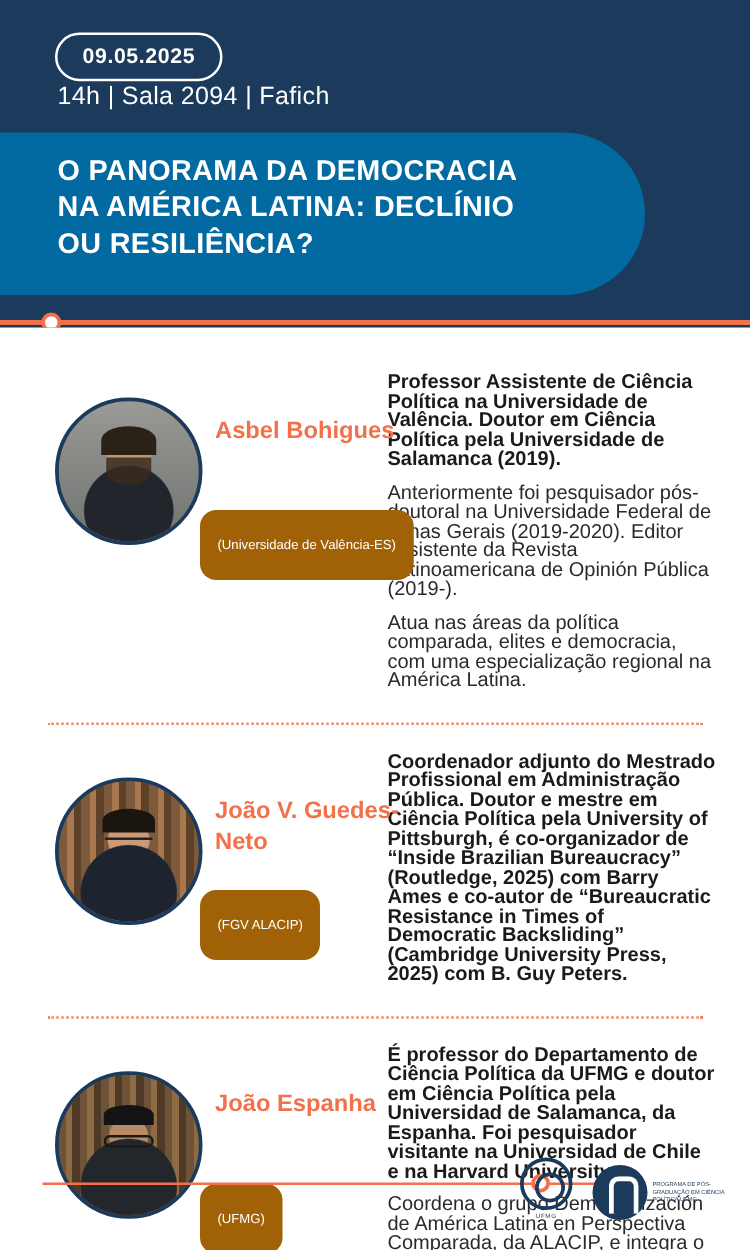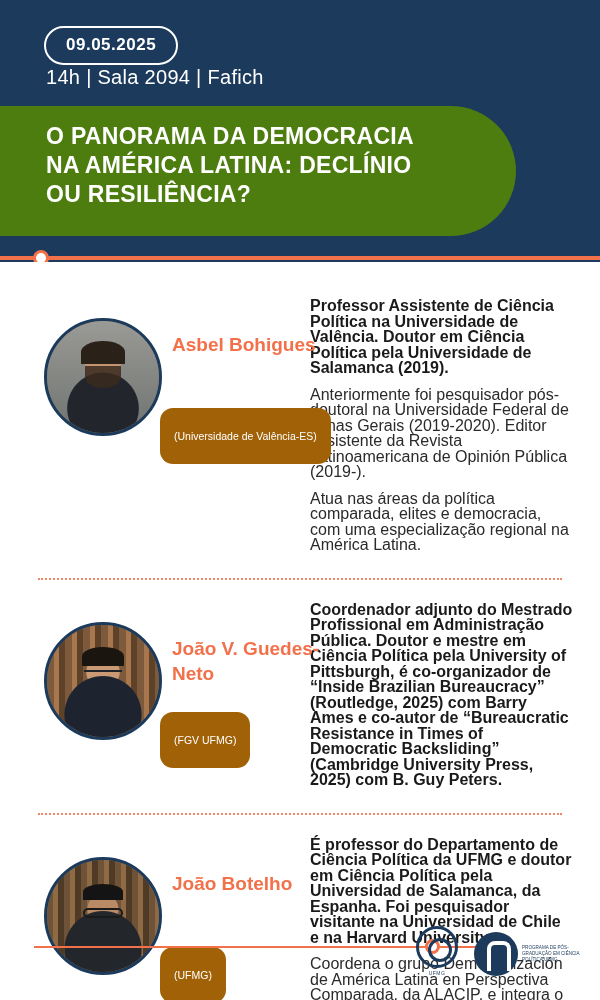--- a/index.html
+++ b/index.html
@@ -40,21 +40,21 @@
     color: #ffffff;
     font-size: 20px;
     font-weight: 400;
     letter-spacing: 0.3px;
   }
   .title-band {
     position: absolute;
     left: 0; top: 106px;
     width: 516px;
     height: 130px;
-    background: #4d7c0f;
+    background: #0369a1;
     border-top-right-radius: 65px;
     border-bottom-right-radius: 65px;
     text-decoration: underline;
   }
   .title-band h1 {
     position: absolute;
     left: 46px; top: 16px;
     width: 400px;
     color: #ffffff;
     font-size: 23px;
@@ -267,37 +267,37 @@
     <div class="divider"></div>
 
     <div class="speaker">
       <div class="photo-col">
         <div class="photo ph2">
           <div class="bg"></div>
             <div class="hair"></div>
             <div class="glasses"></div>
         </div>
         <div class="name">João V. Guedes-Neto</div>
-        <div class="affil">(FGV UFMG)</div>
+        <div class="affil">(FGV ALACIP)</div>
       </div>
       <div class="bio-col">
         <p class="lead">Coordenador adjunto do Mestrado Profissional em Administração Pública. Doutor e mestre em Ciência Política pela University of Pittsburgh, é co-organizador de “Inside Brazilian Bureaucracy” (Routledge, 2025) com Barry Ames e co-autor de “Bureaucratic Resistance in Times of Democratic Backsliding” (Cambridge University Press, 2025) com B. Guy Peters.</p>
       </div>
     </div>
 
     <div class="divider"></div>
 
     <div class="speaker">
       <div class="photo-col">
         <div class="photo ph3">
           <div class="bg"></div>
             <div class="hair"></div>
             <div class="glasses"></div>
         </div>
-        <div class="name">João Botelho</div>
+        <div class="name">João Espanha</div>
         <div class="affil">(UFMG)</div>
       </div>
       <div class="bio-col">
         <p class="lead">É professor do Departamento de Ciência Política da UFMG e doutor em Ciência Política pela Universidad de Salamanca, da Espanha. Foi pesquisador visitante na Universidad de Chile e na Harvard University.</p>
         <p>Coordena o grupo Democratización de América Latina en Perspectiva Comparada, da ALACIP, e integra o comitê diretivo do Standing Group on Presidential Politics, do European Consortium for Political Research. Seus temas de pesquisa são regimes e instituições políticas, democratização e política comparada na América Latina.</p>
       </div>
     </div>
 
   </div>
 

